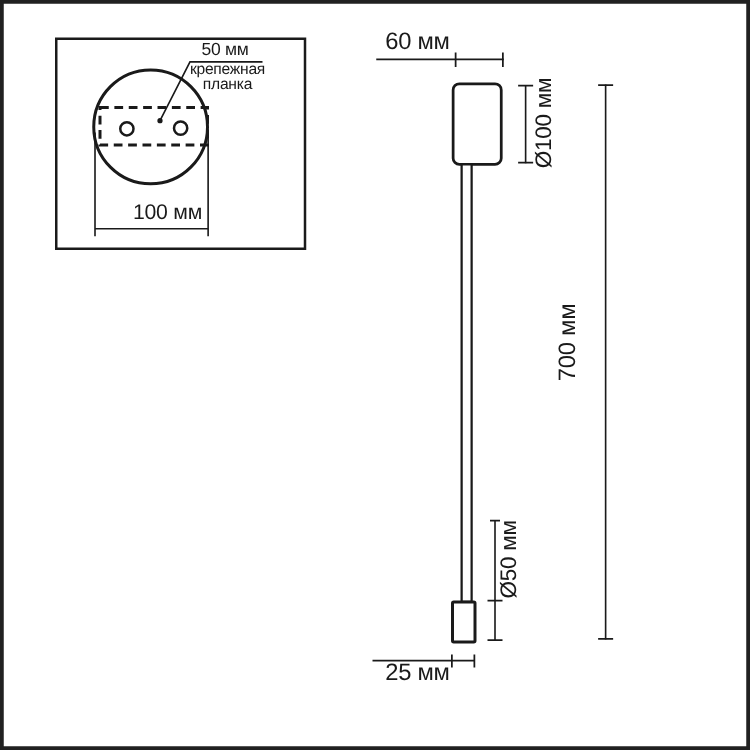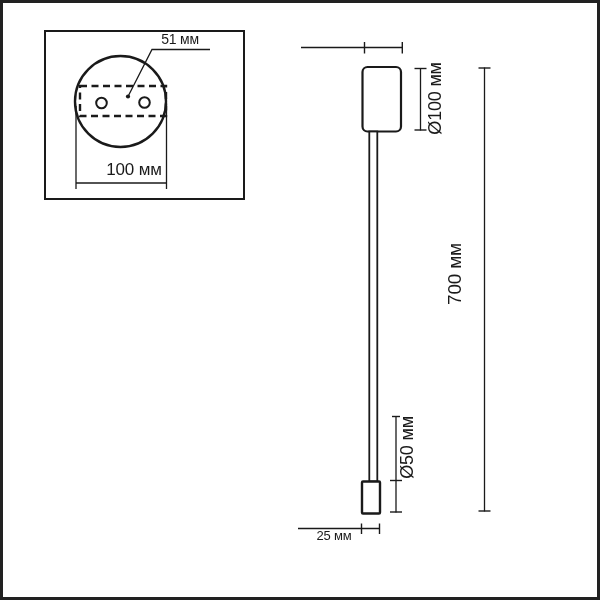--- a/index.html
+++ b/index.html
@@ -23,21 +23,21 @@
     line-height:1.05;
   }
   .rot{transform:rotate(-90deg);transform-origin:center center;}
   .lbl-95   {left:147px;top:29px;  width:60px; font-size:14px;}
   .lbl-plate{left:139px;top:47px;  width:80px; font-size:12.5px;line-height:11.5px;}
   .lbl-100  {left:91px; top:158px; width:80px; font-size:17px;}
   .lbl-60   {left:291px;top:21px;  width:80px; font-size:19px;}
   .lbl-d100 {left:372px;top:86px;  width:120px;font-size:18px;}
   .lbl-700  {left:392px;top:261px; width:120px;font-size:19px;}
   .lbl-d50  {left:344px;top:435px; width:120px;font-size:18px;}
-  .lbl-25   {left:291px;top:526px; width:80px; font-size:13px;}
+  .lbl-25   {left:291px;top:526px; width:80px; font-size:19px;}
 </style>
 </head>
 <body>
 
 <div class="stage">
 
   <svg width="600" height="600" viewBox="0 0 600 600" fill="none" stroke="#1a1a1a" stroke-linecap="butt">
 
     <rect x="42" y="28" width="199" height="168" stroke-width="2"></rect>
     <circle cx="117.5" cy="98.5" r="45.5" stroke-width="2.4"></circle>
@@ -70,25 +70,30 @@
     <line x1="393" y1="413" x2="393" y2="509.5" stroke-width="1.3"></line>
     <line x1="389" y1="413.5" x2="397" y2="413.5" stroke-width="1.4"></line>
     <line x1="387" y1="477.5" x2="399" y2="477.5" stroke-width="1.4"></line>
     <line x1="387" y1="509" x2="399" y2="509" stroke-width="1.4"></line>
 
     <line x1="295" y1="525.5" x2="377" y2="525.5" stroke-width="1.3"></line>
     <line x1="358.5" y1="520.5" x2="358.5" y2="531" stroke-width="1.4"></line>
     <line x1="376.5" y1="520.5" x2="376.5" y2="531" stroke-width="1.4"></line>
   </svg>
 
-  <div class="label lbl-95">51 мм</div>
+  <div class="label lbl-95">50 мм</div>
 
+  <div class="label lbl-plate">
+    <div>крепежная</div>
+    <div>планка</div>
+  </div>
 
   <div class="label lbl-100">100 мм</div>
 
+  <div class="label lbl-60">60 мм</div>
 
   <div class="label rot lbl-d100">Ø100 мм</div>
 
   <div class="label rot lbl-700">700 мм</div>
 
   <div class="label rot lbl-d50">Ø50 мм</div>
 
   <div class="label lbl-25">25 мм</div>
 </div>
 

